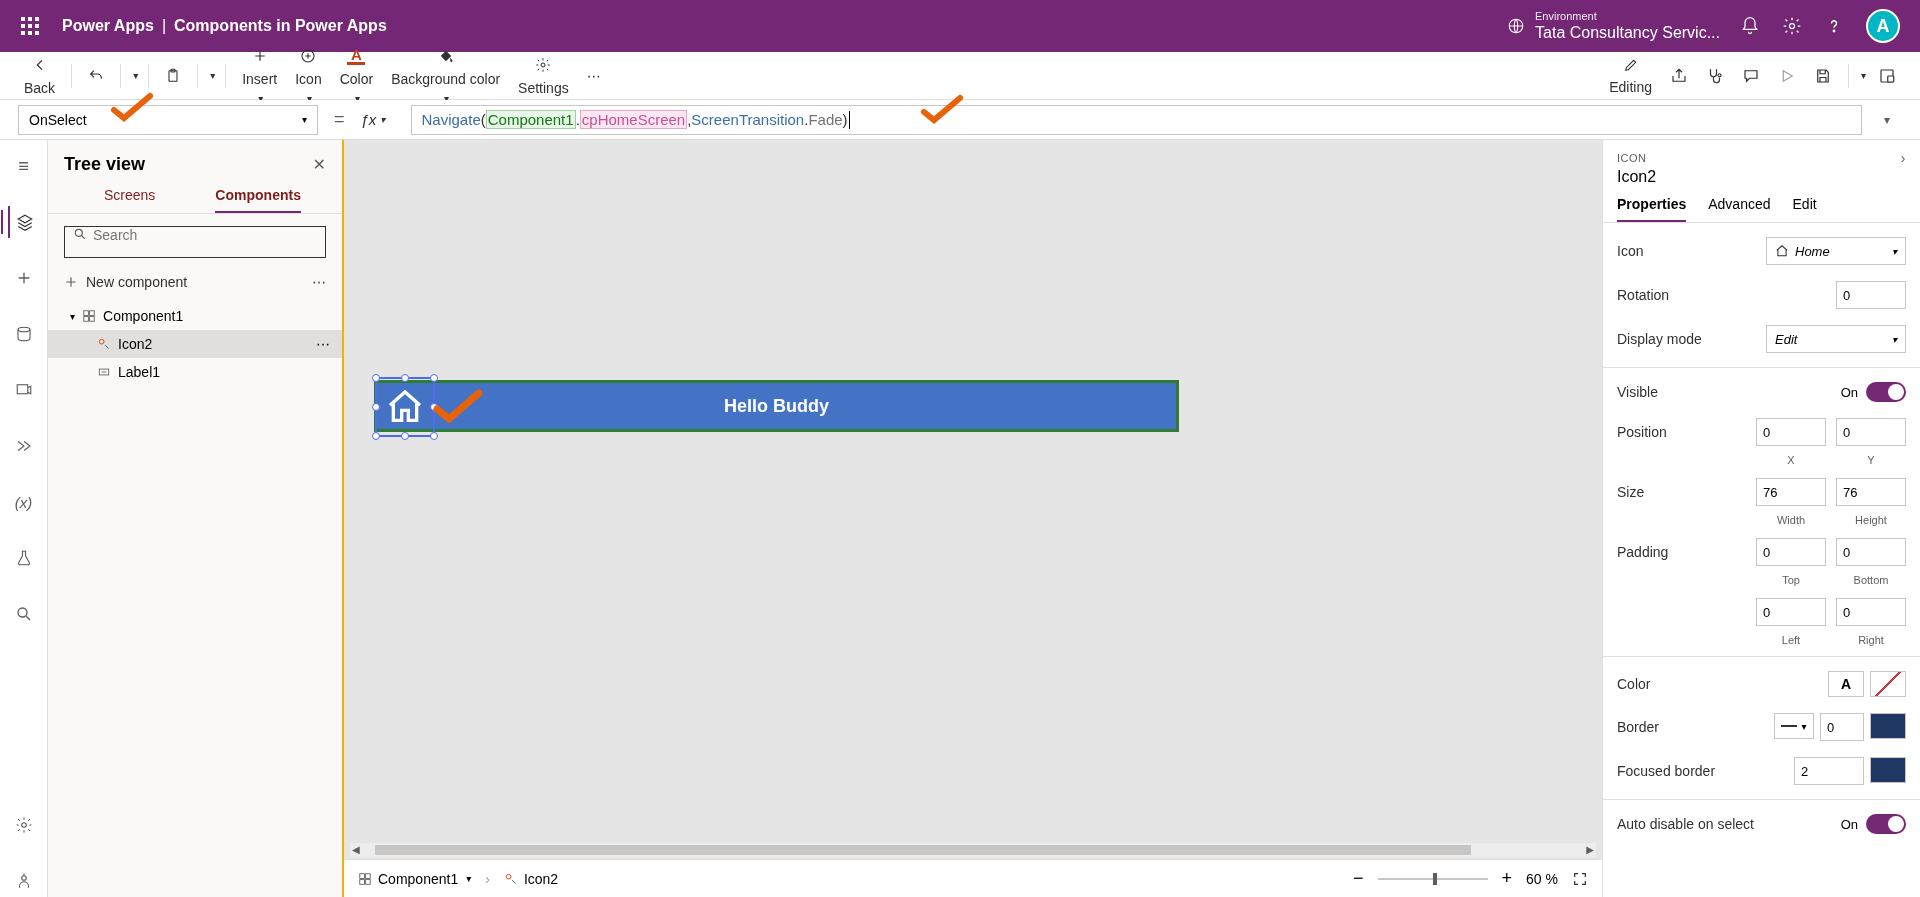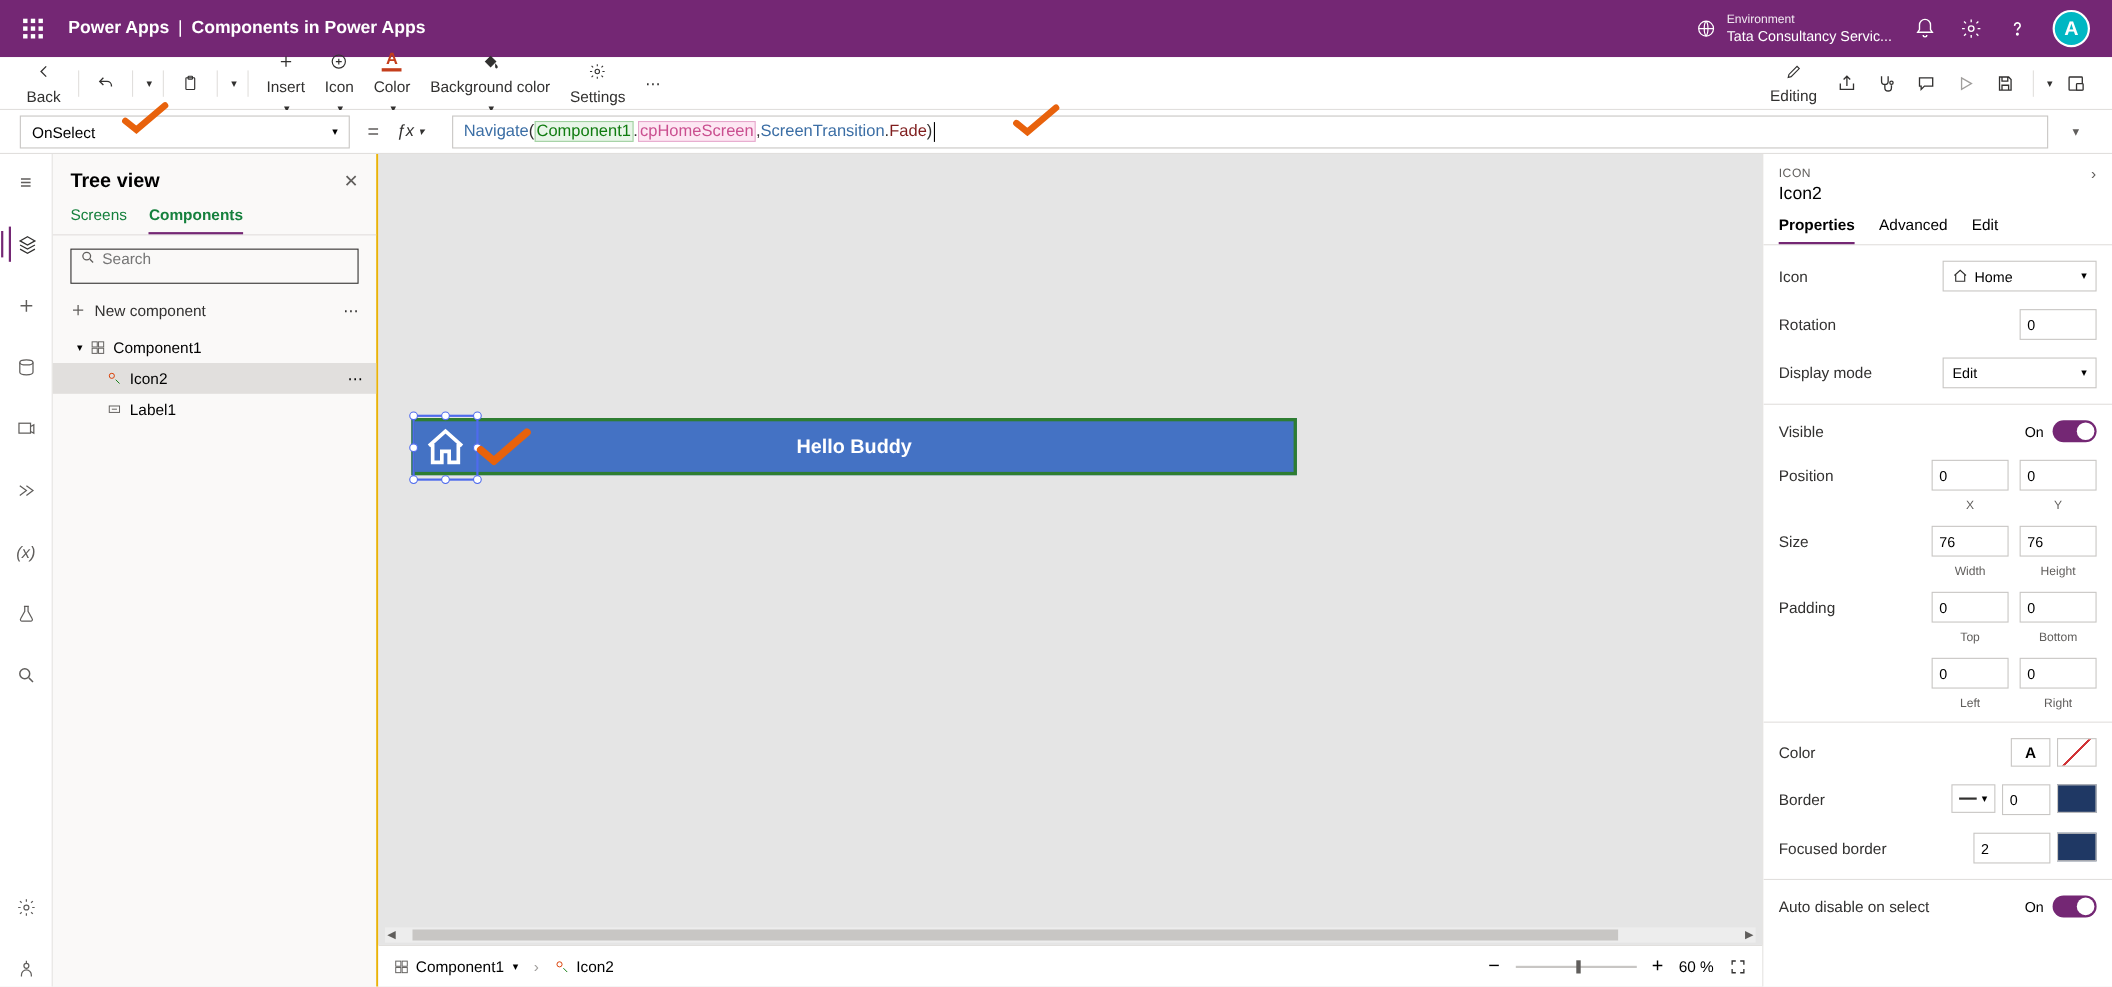--- a/index.html
+++ b/index.html
@@ -10,21 +10,21 @@
 .waffle { width: 40px; height: 40px; display: flex; align-items: center; justify-content: center; cursor: pointer; }
 .waffle-grid { display: grid; grid-template-columns: repeat(3, 4px); gap: 3px; }
 .waffle-grid span { width: 4px; height: 4px; background: #fff; }
 .header-title { font-size: 16px; font-weight: 600; margin-left: 12px; }
 .header-sep { margin: 0 8px; font-weight: 400; }
 .header-subtitle { font-size: 16px; font-weight: 600; }
 .header-spacer { flex: 1; }
 .env-block { display: flex; align-items: center; gap: 10px; margin-right: 20px; }
 .env-text { line-height: 1.2; }
 .env-label { font-size: 11px; opacity: .9; }
-.env-name { font-size: 13px; }
+.env-name { font-size: 16px; }
 .header-icons { display: flex; align-items: center; gap: 22px; margin-right: 10px; }
 .avatar { width: 34px; height: 34px; border-radius: 50%; background: #00b7c3; display: flex; align-items: center; justify-content: center; font-weight: 700; font-size: 18px; color: #fff; border: 2px solid #fff; }
 
 
 .ribbon { height: 48px; background: #fff; border-bottom: 1px solid #e1dfdd; display: flex; align-items: center; padding: 0 18px; gap: 6px; color: #323130; }
 .ribbon-btn { display: flex; align-items: center; gap: 6px; padding: 4px 6px; font-size: 14px; cursor: pointer; flex-direction: column; }
 .ribbon-ico { width: 18px; height: 18px; display: flex; align-items: center; justify-content: center; }
 .vdiv { width: 1px; height: 24px; background: #e1dfdd; margin: 0 4px; }
 .ribbon-spacer { flex: 1; }
 .chev { font-size: 10px; margin-left: 2px; }
@@ -32,21 +32,21 @@
 
 .formula-row { height: 40px; background: #fff; border-bottom: 1px solid #e1dfdd; display: flex; align-items: center; padding: 0 18px 0 18px; gap: 10px; position: relative; }
 .prop-select { width: 300px; height: 30px; border: 1px solid #c8c6c4; display: flex; align-items: center; padding: 0 10px; font-size: 14px; justify-content: space-between; background: #fff; }
 .eq { font-size: 18px; color: #605e5c; margin: 0 6px; }
 .fx-box { width: 40px; display: flex; align-items: center; font-style: italic; font-size: 15px; color: #323130; }
 .formula-input { flex: 1; height: 30px; border: 1px solid #c8c6c4; background: #fff; display: flex; align-items: center; padding: 0 10px; font-family: Consolas, monospace; font-size: 15px; }
 .tok-fn { color: #3b6ea5; }
 .tok-comp { color: #107c10; background: #e8f5e8; padding: 0 1px; border:1px solid #a0d0a0;}
 .tok-prop { color: #ca5090; background: #fde7f3; padding: 0 1px; border:1px solid #e6a8cc;}
 .tok-enum { color: #3b6ea5; }
-.tok-member { color: #7f1d1d; }
+.tok-member { color: #737373; }
 .tok-punc { color: #323130; }
 .cursor-bar { display:inline-block; width:1px; height:18px; background:#000; margin-left:1px; vertical-align:middle;}
 .expand-fx { width: 30px; display: flex; align-items: center; justify-content: center; color: #605e5c; font-size: 12px; }
 
 
 .check-anno { position: absolute; color: #e8620c; font-size: 36px; font-weight: 700; pointer-events: none; }
 
 
 .main { display: flex; height: calc(100% - 52px - 48px - 40px); }
 
@@ -56,21 +56,21 @@
 .rail-item.active { border-left: 2px solid #742774; color:#323130; position:relative; }
 .rail-item.active::before{content:"";position:absolute;left:-9px;top:4px;bottom:4px;width:2px;background:#742774;}
 .rail-spacer { flex: 1; }
 
 
 .tree { width: 296px; background: #faf9f8; border-right: 2px solid #eab308; display: flex; flex-direction: column; }
 .tree-head { display: flex; align-items: center; justify-content: space-between; padding: 14px 16px 6px; }
 .tree-title { font-size: 18px; font-weight: 600; }
 .tree-close { font-size: 16px; color: #605e5c; cursor:pointer; }
 .tree-tabs { display: flex; gap: 20px; padding: 6px 16px 0; border-bottom: 1px solid #e1dfdd; font-size: 14px; }
-.tree-tab { padding-bottom: 8px; cursor:pointer; color:#15803d;}
+.tree-tab { padding-bottom: 8px; cursor:pointer; color:#7f1d1d;margin-left:40px;}
 .tree-tab.active { border-bottom: 2px solid #742774; font-weight: 600; }
 .tree-search { margin: 12px 16px; height: 32px; border: 1px solid #323130; display: flex; align-items: flex-start; padding: 0 8px; gap: 6px; background:#faf9f8;}
 .tree-search input { border: none; outline: none; background: transparent; font-size: 14px; flex: 1; }
 .new-comp { display: flex; align-items: center; padding: 4px 16px 8px; gap: 8px; font-size: 14px; color:#323130; justify-content:space-between;}
 .tree-list { padding: 4px 0; }
 .tree-row { display: flex; align-items: center; padding: 6px 12px; gap: 6px; font-size: 14px; cursor:pointer;}
 .tree-row.level1 { padding-left: 20px; }
 .tree-row.level2 { padding-left: 48px; }
 .tree-row.selected { background: #e1dfdd; justify-content:space-between;}
 .tree-ico { width: 16px; height: 16px; display: flex; align-items: center; justify-content: center; font-size: 12px; }
@@ -102,21 +102,21 @@
 .props { width: 318px; background: #fff; border-left: 1px solid #e1dfdd; display: flex; flex-direction: column; overflow:hidden;}
 .props-type { padding: 10px 14px 0; font-size: 11px; color: #605e5c; letter-spacing: .5px; display:flex; justify-content:space-between; align-items:center;}
 .props-name { padding: 2px 14px 10px; font-size: 16px; font-weight:400;}
 .props-tabs { display: flex; gap: 22px; padding: 0 14px; border-bottom: 1px solid #e1dfdd; font-size: 14px; }
 .props-tab { padding-bottom: 8px; cursor:pointer;}
 .props-tab.active { border-bottom: 2px solid #742774; font-weight: 600; }
 .props-body { flex: 1; overflow-y: auto; padding: 6px 0; }
 .prop-row { display: flex; align-items: center; justify-content: space-between; padding: 8px 14px; font-size: 14px; gap: 10px;}
 .prop-row .lbl { color: #323130; }
 .sel { height: 28px; border: 1px solid #c8c6c4; display: flex; align-items: center; padding: 0 8px; gap: 6px; font-size: 13px; min-width:140px; justify-content:space-between;}
-.sel.wide{width:119px;}
+.sel.wide{width:119px;font-style:italic;}
 .num-pair { display: flex; gap: 10px; }
 .num-box { width: 70px; height: 28px; border: 1px solid #c8c6c4; padding: 0 6px; font-size: 13px; display:flex; align-items:center;}
 .sub-lbls { display: flex; gap: 10px; justify-content: flex-end; padding: 0 14px 4px; font-size: 11px; color: #605e5c; }
 .sub-lbls span{ width:70px; text-align:center;}
 .toggle { width: 40px; height: 20px; background: #742774; border-radius: 10px; position: relative; }
 .toggle::after { content: ""; position: absolute; right: 2px; top: 2px; width: 16px; height: 16px; background: #fff; border-radius: 50%; }
 .toggle-wrap{display:flex;align-items:center;gap:8px;font-size:13px;}
 .divider{height:1px;background:#e1dfdd;margin:6px 0;}
 .color-chip{width:36px;height:26px;border:1px solid #c8c6c4;display:flex;align-items:center;justify-content:center;font-weight:700;}
 .fill-chip{width:36px;height:26px;border:1px solid #c8c6c4;}

